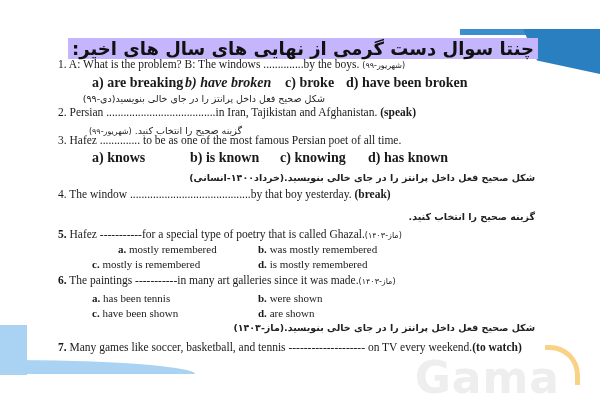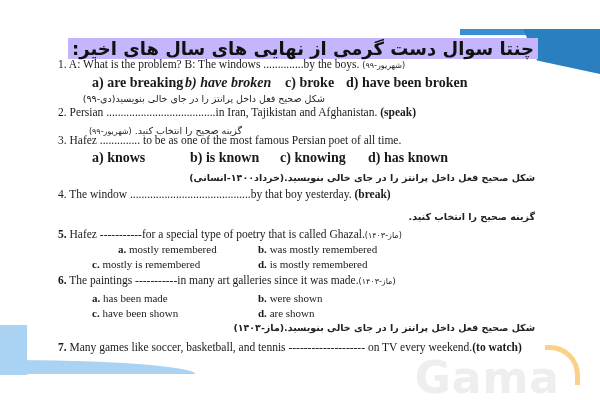--- a/index.html
+++ b/index.html
@@ -102,21 +102,21 @@
   <b>5.</b><span> Hafez -----------for a special type of poetry that is called Ghazal.</span><span class="small-fa">(ماز-۱۴۰۳)</span>
 </div>
 <div class="opt2" style="left:92px; top:243px;margin-left:26px;"><b>a.</b><span> mostly remembered</span></div>
 <div class="opt2" style="left:258px; top:243px;"><b>b.</b><span> was mostly remembered</span></div>
 <div class="opt2" style="left:92px; top:258px;"><b>c.</b><span> mostly is remembered</span></div>
 <div class="opt2" style="left:258px; top:258px;"><b>d.</b><span> is mostly remembered</span></div>
 
 <div class="line" style="left:58px; top:274px;">
   <b>6.</b><span> The paintings -----------in many art galleries since it was made.</span><span class="small-fa">(ماز-۱۴۰۳)</span>
 </div>
-<div class="opt2" style="left:92px; top:292px;"><b>a.</b><span> has been made</span></div>
+<div class="opt2" style="left:92px; top:292px;"><b>a.</b><span> has been tennis</span></div>
 <div class="opt2" style="left:258px; top:292px;"><b>b.</b><span> were shown</span></div>
 <div class="opt2" style="left:92px; top:307px;text-align:center;"><b>c.</b><span> have been shown</span></div>
 <div class="opt2" style="left:258px; top:307px;"><b>d.</b><span> are shown</span></div>
 
 <div class="fa b" style="right:65px; top:322px;">شکل صحیح فعل داخل پرانتز را در جای خالی بنویسید.(ماز-۱۴۰۳)</div>
 
 <div class="line" style="left:58px; top:341px;">
   <b>7.</b><span> Many games like soccer, basketball, and tennis -------------------- on TV every weekend.</span><b>(to watch)</b>
 </div>
 

